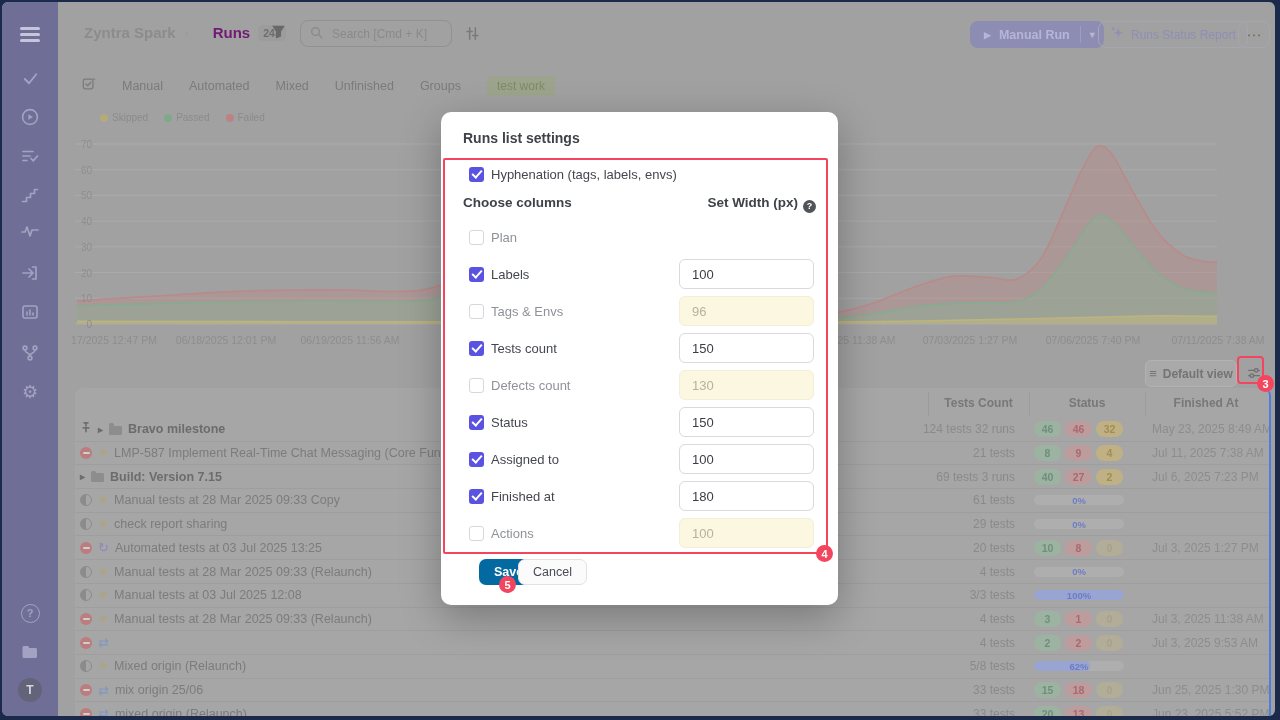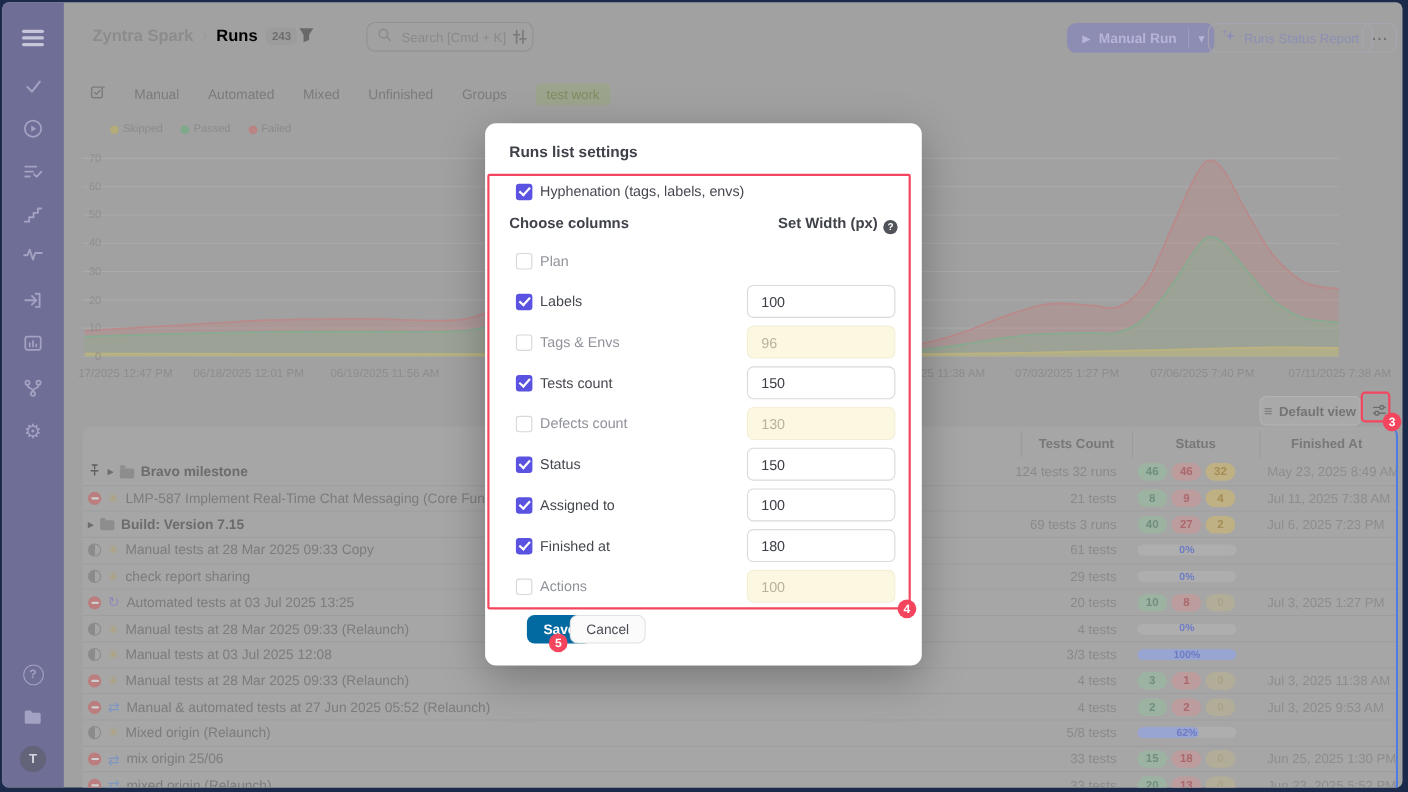--- a/index.html
+++ b/index.html
@@ -6,23 +6,23 @@
   .screen{position:relative;width:1280px;height:720px;overflow:hidden;background:#1b2a4a;}
   .abs{position:absolute;}
   .app{position:absolute;left:2px;top:2px;width:1273px;height:714px;background:#a1a1a1;border-radius:6px;overflow:hidden;}
   
   .sidebar{position:absolute;left:0;top:0;width:56px;height:714px;background:#6f6e97;border-radius:6px 0 0 6px;}
   .side-ic{position:absolute;left:0;width:56px;display:flex;justify-content:center;align-items:center;color:#a3a2c2;}
   .side-ic svg{display:block;}
   
   .crumb-proj{font-size:15px;font-weight:600;color:#8c8c8c;}
   .crumb-sep{font-size:15px;color:#9a9a9a;}
-  .crumb-page{font-size:15px;font-weight:700;color:#000000;}
+  .crumb-page{font-size:15px;font-weight:700;color:#701a75;margin-left:16px;}
   .count-badge{font-size:10.5px;font-weight:600;color:#6e6e6e;background:#9c9c9c;border-radius:5px;padding:2px 5px;}
-  .searchbox{position:absolute;left:298px;top:18px;width:152px;height:27px;border:1.5px solid #919191;border-radius:8px;display:flex;align-items:center;gap:7px;padding:0 9px;box-sizing:border-box;margin-left:33px;}
+  .searchbox{position:absolute;left:298px;top:18px;width:152px;height:27px;border:1.5px solid #919191;border-radius:8px;display:flex;align-items:center;gap:7px;padding:0 9px;box-sizing:border-box;}
   .searchbox input{border:none;outline:none;background:transparent;font-size:12px;color:#7d7d7d;width:110px;font-family:inherit;}
   .searchbox input::placeholder{color:#8a8a8a;}
   .btn-primary{position:absolute;left:968px;top:19px;height:27px;background:#8d8cb2;border-radius:8px;display:flex;align-items:center;color:#b6b5d8;font-size:12.5px;font-weight:600;}
   .btn-outline{position:absolute;height:27px;border:1.5px solid #a6a6b0;border-radius:8px;display:flex;align-items:center;gap:7px;padding:0 11px;box-sizing:border-box;color:#8d8fb4;font-size:12px;font-weight:500;background:transparent;}
   
   .tabs{position:absolute;left:80px;top:74px;display:flex;align-items:center;gap:26px;height:20px;}
   .tab{font-size:12.5px;color:#7b7b7b;}
   .tab-chip{font-size:12px;color:#7e8c60;background:#9da48e;padding:3px 10px;border-radius:4px;}
   
   .legend{position:absolute;left:98px;top:110px;display:flex;align-items:center;gap:16px;}
@@ -391,21 +391,20 @@
             <div class="rtests">4 tests</div>
             <div class="pill g" style="left: 959px;">3</div>
             <div class="pill r" style="left: 990px;">1</div>
             <div class="pill y faded" style="left: 1021px;">0</div>
             <div class="rdate">Jul 3, 2025 11:38 AM</div>
           </div>
           <div class="trow" style="top: 243.3px;">
             <div class="rname">
               <span class="st-circle st-stop"></span>
               <span class="ic-mixed">⇄</span>
-              <span>Manual &amp; automated tests at 27 Jun 2025 05:52 (Relaunch)</span>
             </div>
             <div class="rtests">4 tests</div>
             <div class="pill g" style="left: 959px;">2</div>
             <div class="pill r" style="left: 990px;">2</div>
             <div class="pill y faded" style="left: 1021px;">0</div>
             <div class="rdate">Jul 3, 2025 9:53 AM</div>
           </div>
           <div class="trow" style="top: 267px;">
             <div class="rname">
               <span class="st-circle st-half"></span>

